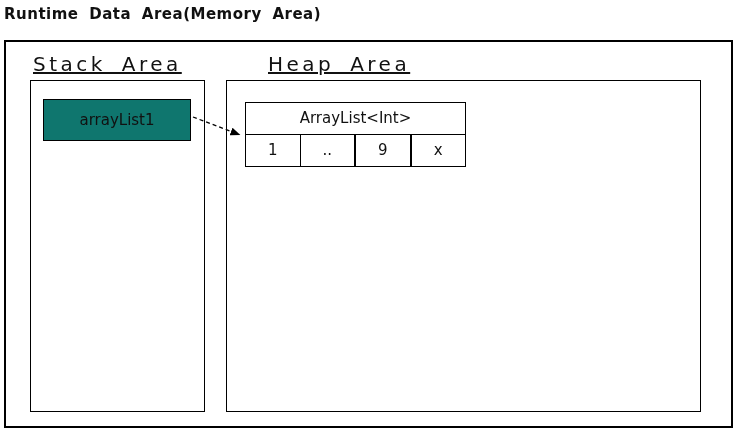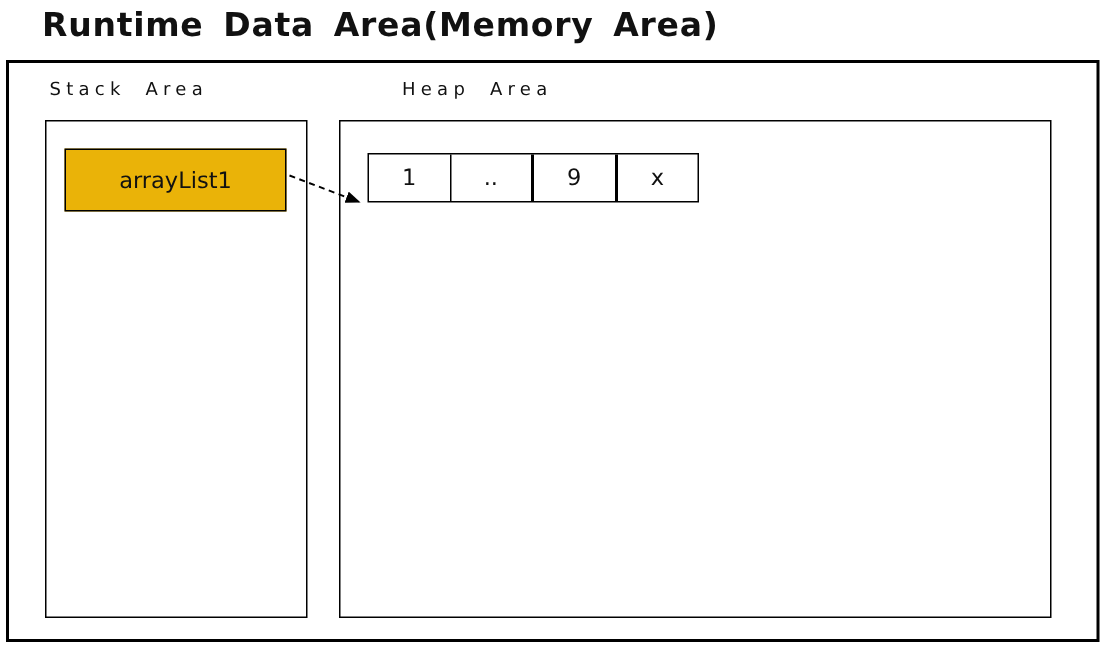--- a/index.html
+++ b/index.html
@@ -11,45 +11,46 @@
   }
   .canvas {
     position: relative;
     width: 736px;
     height: 432px;
     background: #ffffff;
     overflow: hidden;
   }
   .diagram-title {
     position: absolute;
-    left: 28px;
+    left: 4px;
     top: 5px;
-    font-size: 22px;
+    font-size: 15px;
     font-weight: bold;
     word-spacing: 5px;
     letter-spacing: 0.5px;
     white-space: nowrap;
   }
   .outer-box {
     position: absolute;
     left: 4px;
     top: 40px;
     width: 729px;
     height: 388px;
     border: 2px solid #000000;
     box-sizing: border-box;
     background: #ffffff;
   }
   .area-label {
     position: absolute;
     top: 52px;
-    font-size: 12px;
+    font-size: 20px;
     letter-spacing: 3.5px;
     word-spacing: 6px;
     white-space: nowrap;
+    text-decoration: underline;
   }
   .stack-label { left: 33px; }
   .heap-label  { left: 232px; margin-left: 36px; }
   .region-box {
     position: absolute;
     top: 80px;
     height: 332px;
     border: 1.5px solid #000000;
     box-sizing: border-box;
     background: #ffffff;
@@ -57,21 +58,21 @@
   .stack-box { left: 30px;  width: 175px; }
   .heap-box  { left: 226px; width: 475px; }
   .var-box {
     position: absolute;
     left: 43px;
     top: 99px;
     width: 148px;
     height: 42px;
     border: 1.5px solid #000000;
     box-sizing: border-box;
-    background: #eab308;
+    background: #0f766e;
     display: flex;
     align-items: center;
     justify-content: center;
     font-size: 15px;
   }
   .obj-table {
     position: absolute;
     left: 245px;
     top: 102px;
     width: 221px;
@@ -123,20 +124,21 @@
 
   <div class="region-box stack-box"></div>
 
   <div class="region-box heap-box"></div>
 
   <div class="var-box">
     <span>arrayList1</span>
   </div>
 
   <div class="obj-table">
+    <div class="obj-header">ArrayList&lt;Int&gt;</div>
     <div class="obj-row">
       <div class="obj-cell">1</div>
       <div class="obj-cell sep-thin">..</div>
       <div class="obj-cell sep-thick">9</div>
       <div class="obj-cell sep-thick">x</div>
     </div>
   </div>
 
   <svg class="arrow-layer" viewBox="0 0 736 432" xmlns="http://www.w3.org/2000/svg">
     <defs>

